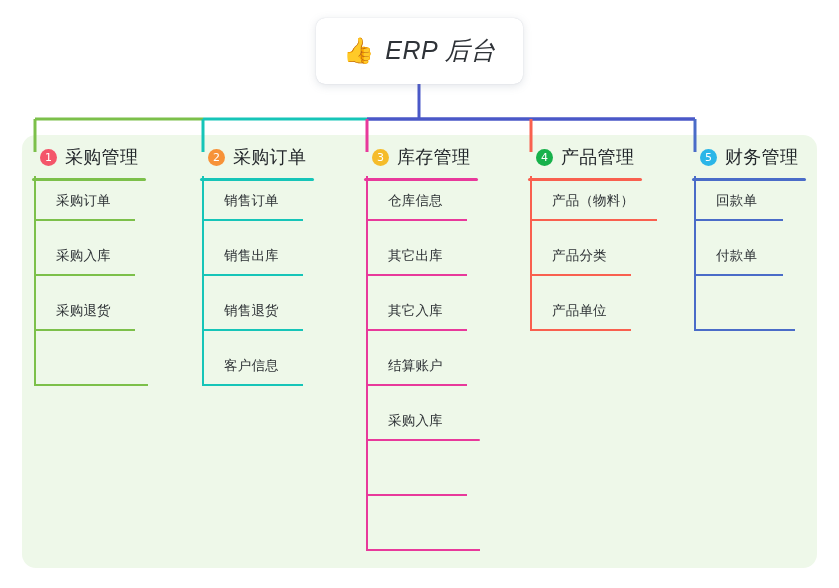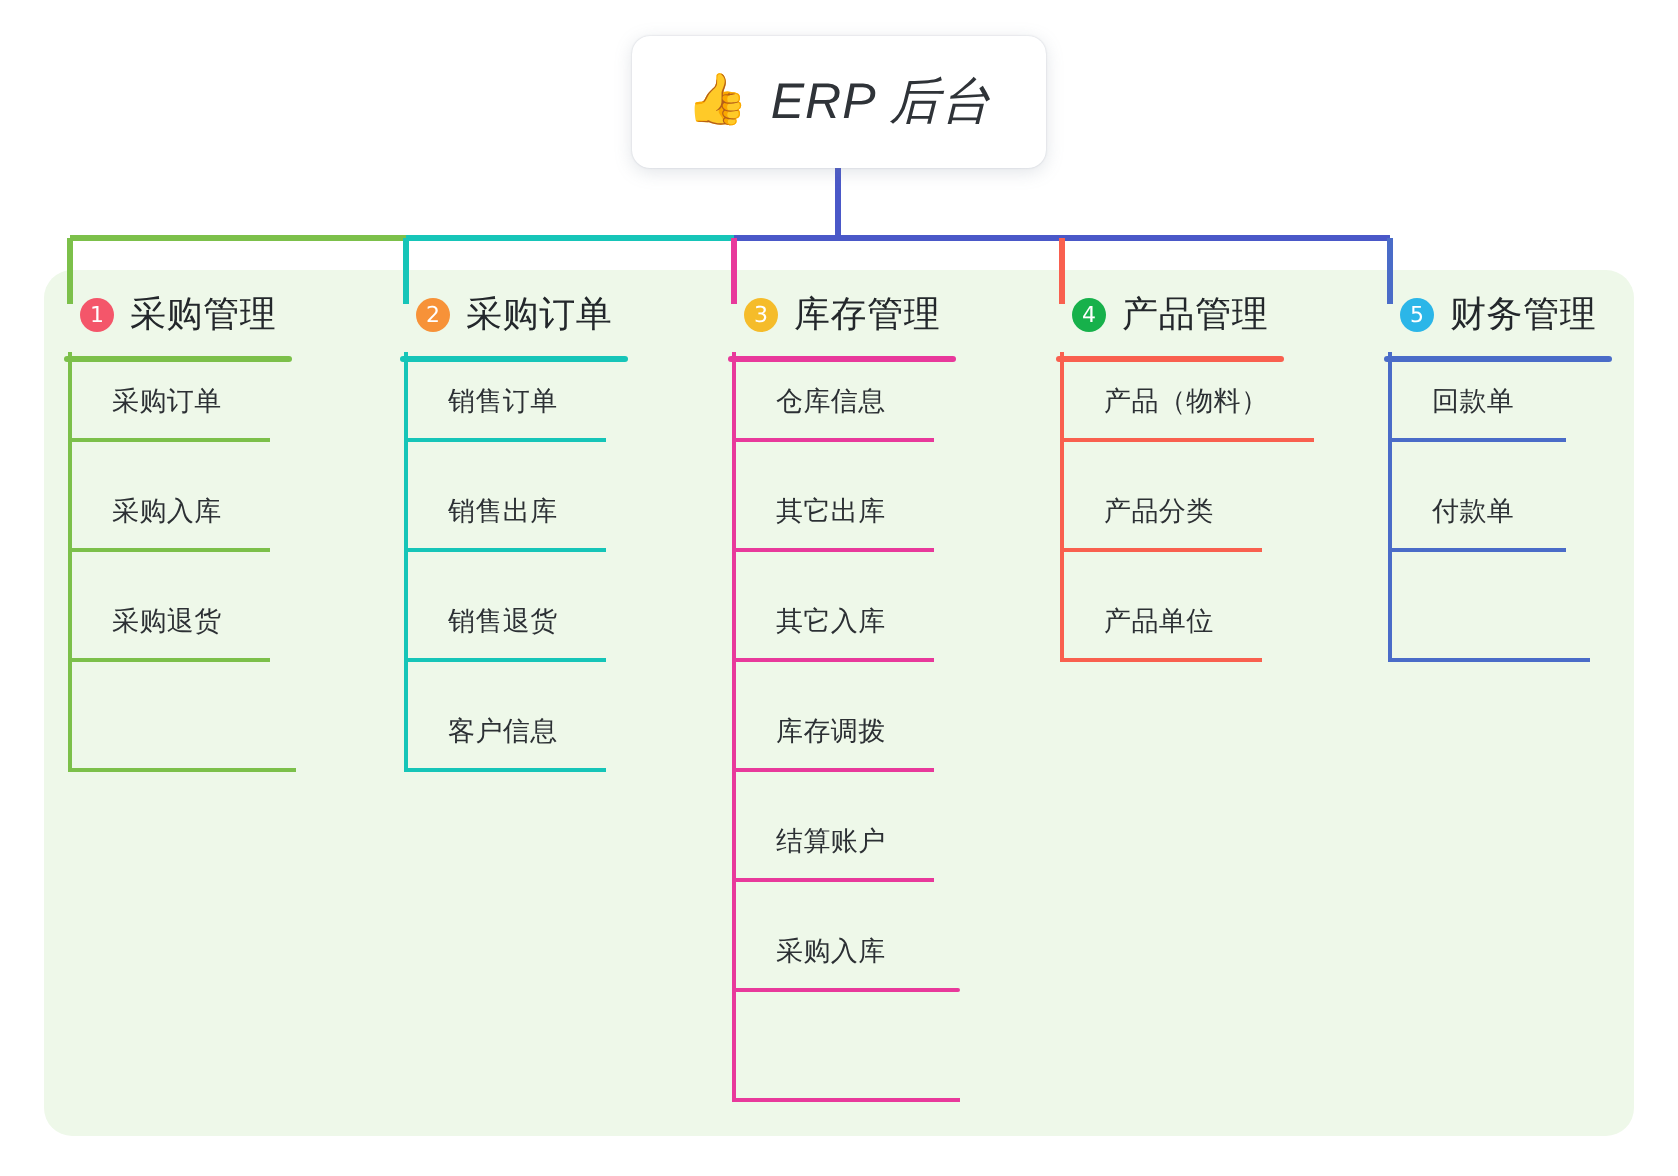--- a/index.html
+++ b/index.html
@@ -257,24 +257,20 @@
           </div>
           <div class="item">
             <div class="item-label">其它出库</div>
             <div class="item-rule" style="width: 84px; background: rgb(232, 57, 155);"></div>
           </div>
           <div class="item">
             <div class="item-label">其它入库</div>
             <div class="item-rule" style="width: 84px; background: rgb(232, 57, 155);"></div>
           </div>
           <div class="item">
-            <div class="item-label">库存调拨</div>
-            <div class="item-rule" style="width: 84px; background: rgb(232, 57, 155);"></div>
-          </div>
-          <div class="item">
             <div class="item-label">结算账户</div>
             <div class="item-rule" style="width: 84px; background: rgb(232, 57, 155);"></div>
           </div>
           <div class="item">
             <div class="item-label">采购入库</div>
             <div class="item-rule" style="width: 97px; background: rgb(232, 57, 155);"></div>
           </div>
         </div>
       </div>
       <div class="column" style="left: 528px;">

